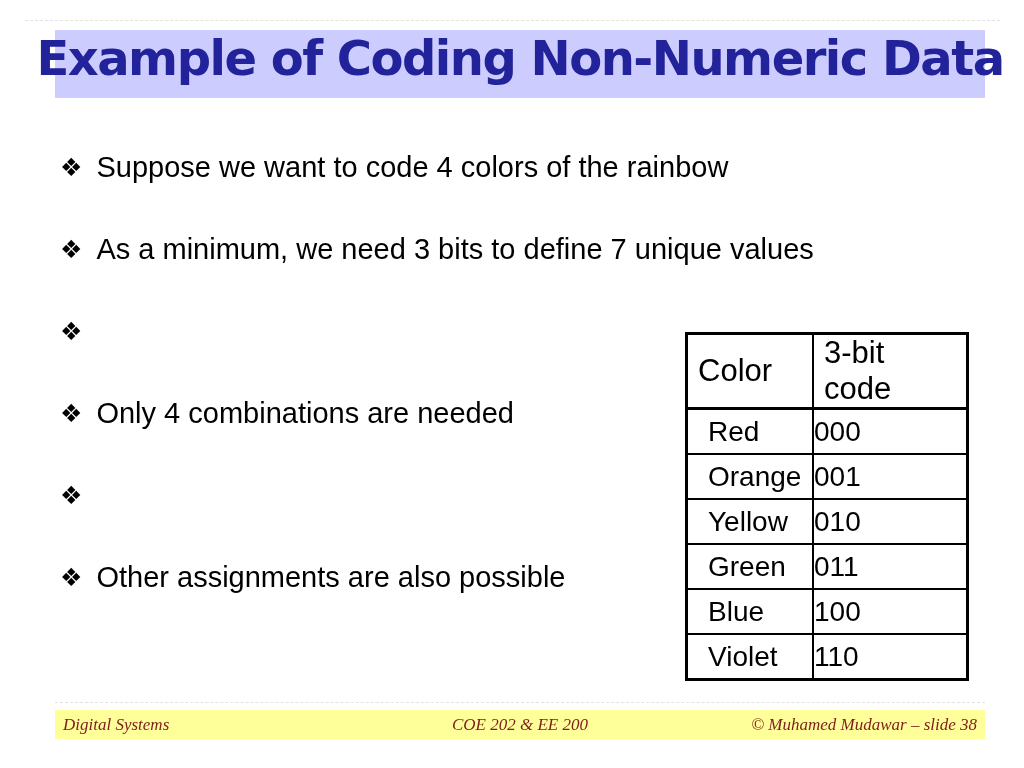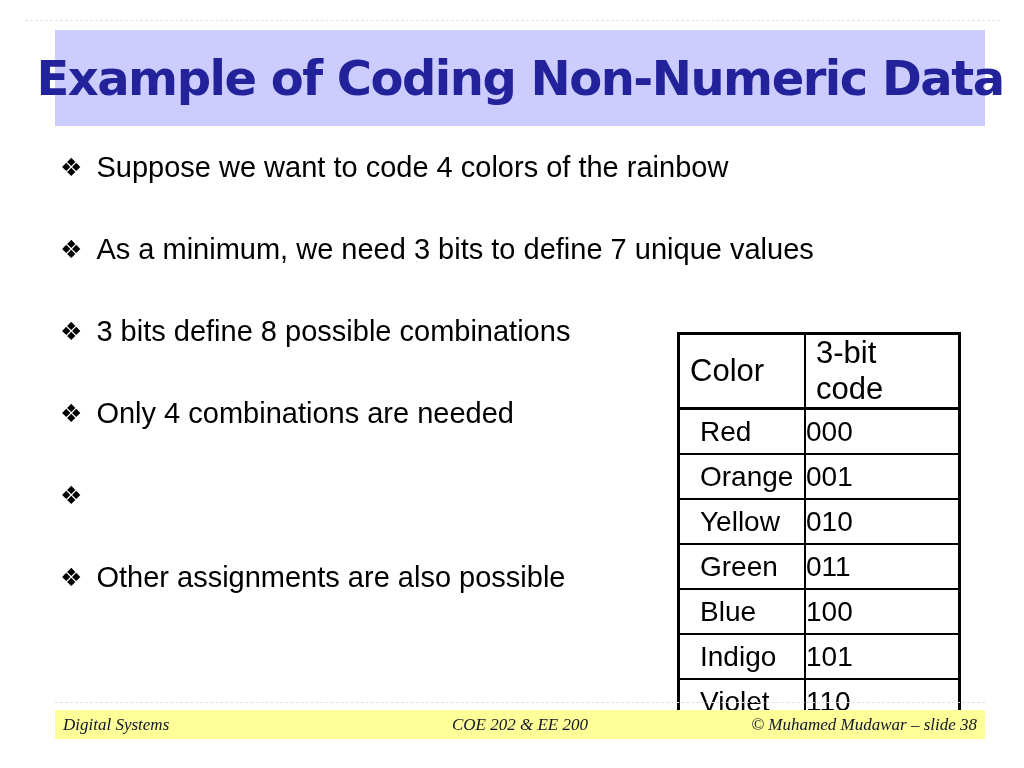--- a/index.html
+++ b/index.html
@@ -12,23 +12,23 @@
   }
   .hairline{
     position:absolute;
     border-top:1px dashed #e2e2e2;
     height:0;
   }
   .hairline-top{left:25px;top:20px;width:975px;}
   .hairline-bottom{left:55px;top:702px;width:930px;}
   .title-bar{
     position:absolute;
-    left:55px;top:30px;width:930px;height:96px;
+    left:55px;top:30px;width:930px;height:68px;
     background:#ccccff;
-    display:flex;align-items:center;justify-content:center;
+    display:flex;justify-content:center;
   }
   .title-text{
     font-family:"DejaVu Sans",sans-serif;
     font-weight:bold;
     font-size:48px;
     letter-spacing:-1.5px;
     color:#22229b;
     white-space:nowrap;
   }
   .bullets{
@@ -57,21 +57,21 @@
     position:absolute;
     left:677px;top:332px;
     border-collapse:collapse;
     background:#fff;
     color:#000;
   }
   .code-table th,.code-table td{
     border:2px solid #000;
     padding:0;
   }
-  .code-table{border:3px solid #000;}
+  .code-table{border:3px solid #000;margin-left:8px;}
   .code-table th{
     border-bottom:3px solid #000;
     font-weight:normal;
     font-size:31px;
     height:49px;
     text-align:left;
     padding-left:10px;
     padding-right:14px;
   }
   .code-table td{
@@ -87,21 +87,21 @@
     width:152px;
     text-align:left;
   }
   .footer-bar{
     position:absolute;
     left:55px;top:710px;width:930px;height:29px;
     background:#ffff99;
     font-family:"Liberation Serif",serif;
     font-style:italic;
     font-size:17px;
-    color:#0f172a;
+    color:#7f1d1d;
     display:flex;align-items:center;
     box-sizing:border-box;
     padding:8px 8px;
   }
   .footer-left{position:absolute;left:8px;}
   .footer-center{position:absolute;left:50%;transform:translateX(-50%);}
   .footer-right{position:absolute;right:8px;}
 </style>
 </head>
 <body>
@@ -120,21 +120,20 @@
       <span class="bullet-text">Suppose we want to code 4 colors of the rainbow</span>
     </div>
 
     <div class="bullet-row">
       <span class="bullet-glyph">❖</span>
       <span class="bullet-text">As a minimum, we need 3 bits to define 7 unique values</span>
     </div>
 
     <div class="bullet-row">
       <span class="bullet-glyph">❖</span>
-      <span class="bullet-text">3 bits define 8 possible combinations</span>
     </div>
 
     <div class="bullet-row">
       <span class="bullet-glyph">❖</span>
       <span class="bullet-text">Only 4 combinations are needed</span>
     </div>
 
     <div class="bullet-row">
       <span class="bullet-glyph">❖</span>
     </div>
@@ -171,24 +170,20 @@
     <tr>
       <td class="color-name">Green</td>
       <td class="bit-code">011</td>
     </tr>
 
     <tr>
       <td class="color-name">Blue</td>
       <td class="bit-code">100</td>
     </tr>
 
-    <tr>
-      <td class="color-name">Indigo</td>
-      <td class="bit-code">101</td>
-    </tr>
 
     <tr>
       <td class="color-name">Violet</td>
       <td class="bit-code">110</td>
     </tr>
   </tbody>
   </table>
 
   <div class="hairline hairline-bottom"></div>
 

